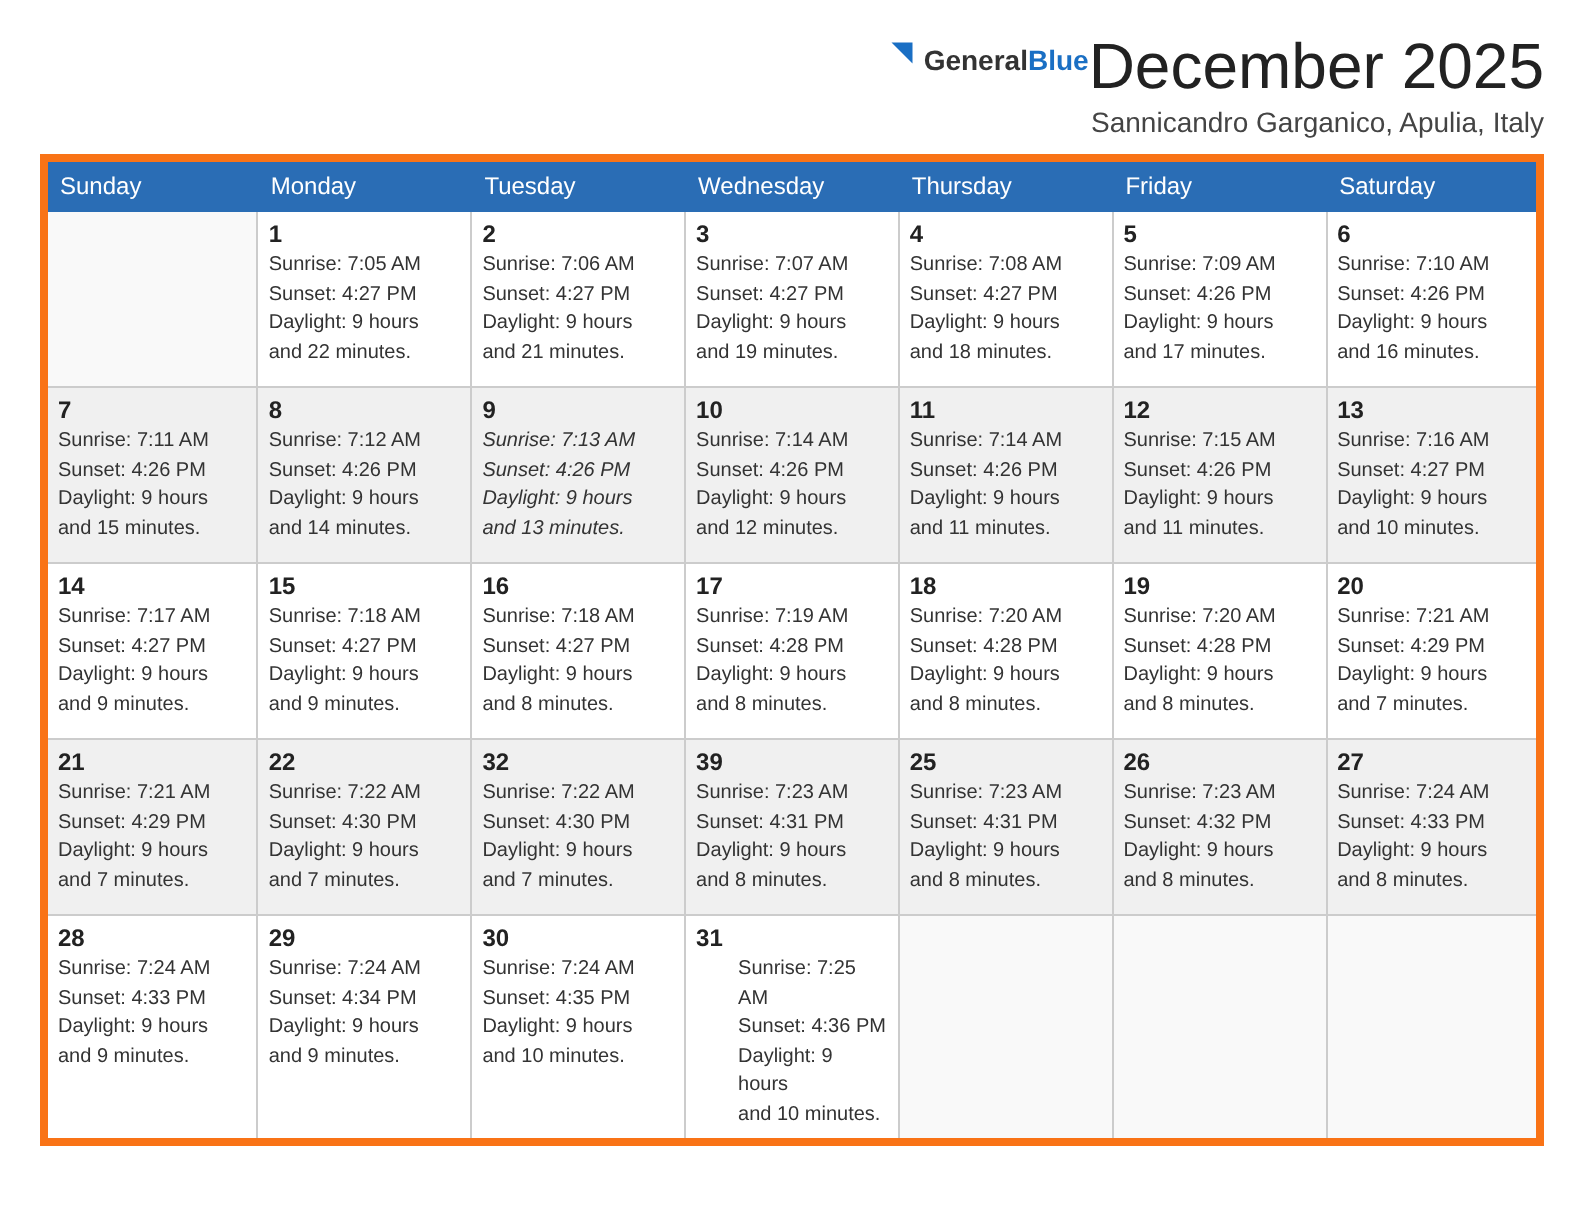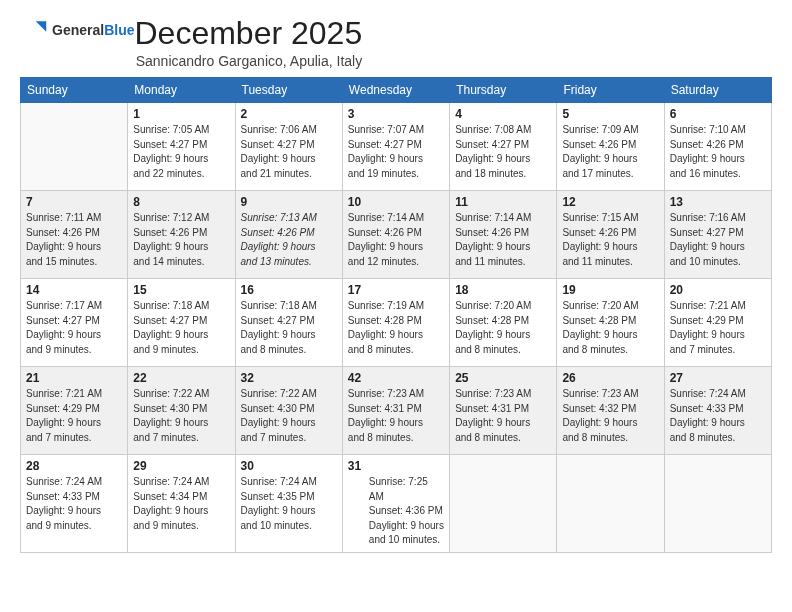--- a/index.html
+++ b/index.html
@@ -12,21 +12,21 @@
     }
     .page {
       width: 792px;
       min-height: 612px;
       padding: 16px 20px 10px 20px;
       background: #fff;
     }
     .header-row {
       display: flex;
       align-items: flex-start;
-      justify-content: flex-start;
+      justify-content: flex-end;
       margin-bottom: 8px;
     }
     .logo {
       display: flex;
       align-items: center;
       gap: 4px;
     }
     .logo-text {
       font-size: 14px;
       line-height: 1.2;
@@ -47,21 +47,21 @@
       line-height: 1.1;
     }
     .location-title {
       font-size: 14px;
       color: #444;
       margin-top: 2px;
     }
     .calendar {
       width: 100%;
       border-collapse: collapse;
-      border: 1px solid #f97316;
+      border: 4px solid #f97316;
       font-size: 10.5px;
     }
     .calendar th {
       background: #2a6db5;
       color: #fff;
       text-align: left;
       padding: 5px 6px;
       font-size: 12px;
       font-weight: normal;
       border: 1px solid #2a6db5;
@@ -290,21 +290,21 @@
 and 7 minutes.</div>
           </td>
           <td>
             <span class="day-number">32</span>
             <div class="day-info" style="white-space: pre-line;">Sunrise: 7:22 AM
 Sunset: 4:30 PM
 Daylight: 9 hours
 and 7 minutes.</div>
           </td>
           <td>
-            <span class="day-number">42</span>
+            <span class="day-number">39</span>
             <div class="day-info" style="white-space: pre-line;">Sunrise: 7:23 AM
 Sunset: 4:31 PM
 Daylight: 9 hours
 and 8 minutes.</div>
           </td>
           <td>
             <span class="day-number">25</span>
             <div class="day-info" style="white-space: pre-line;">Sunrise: 7:23 AM
 Sunset: 4:31 PM
 Daylight: 9 hours

